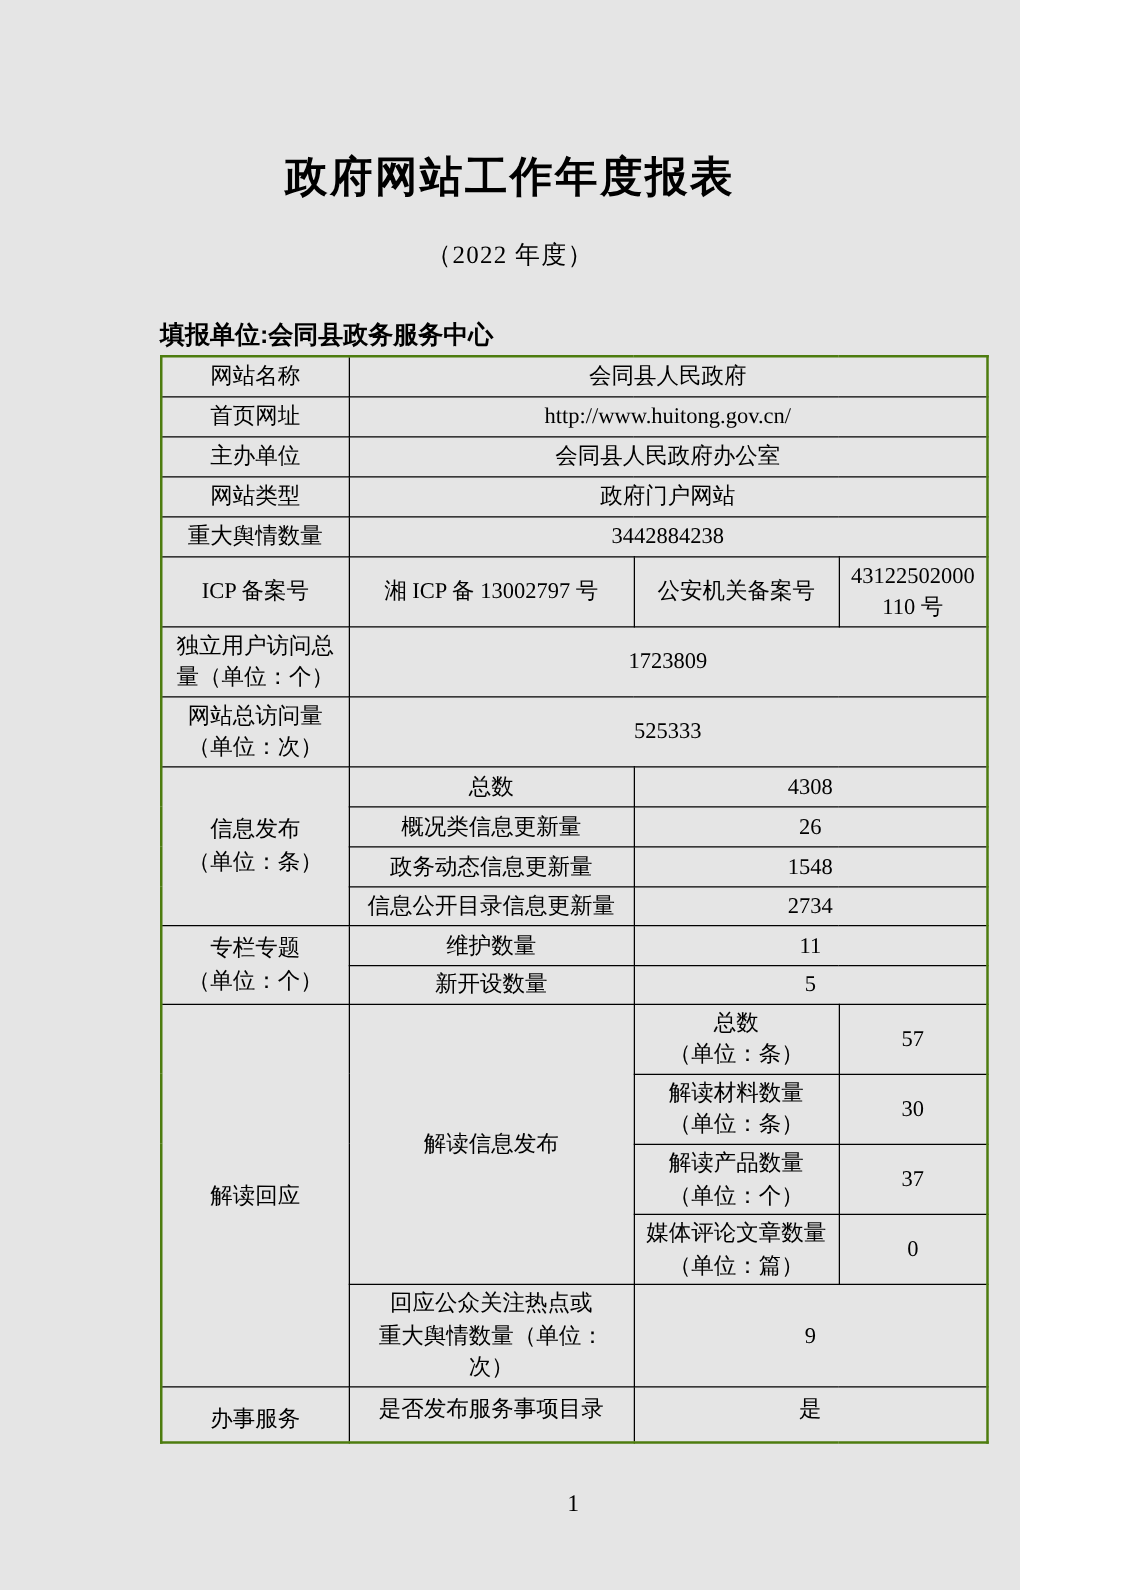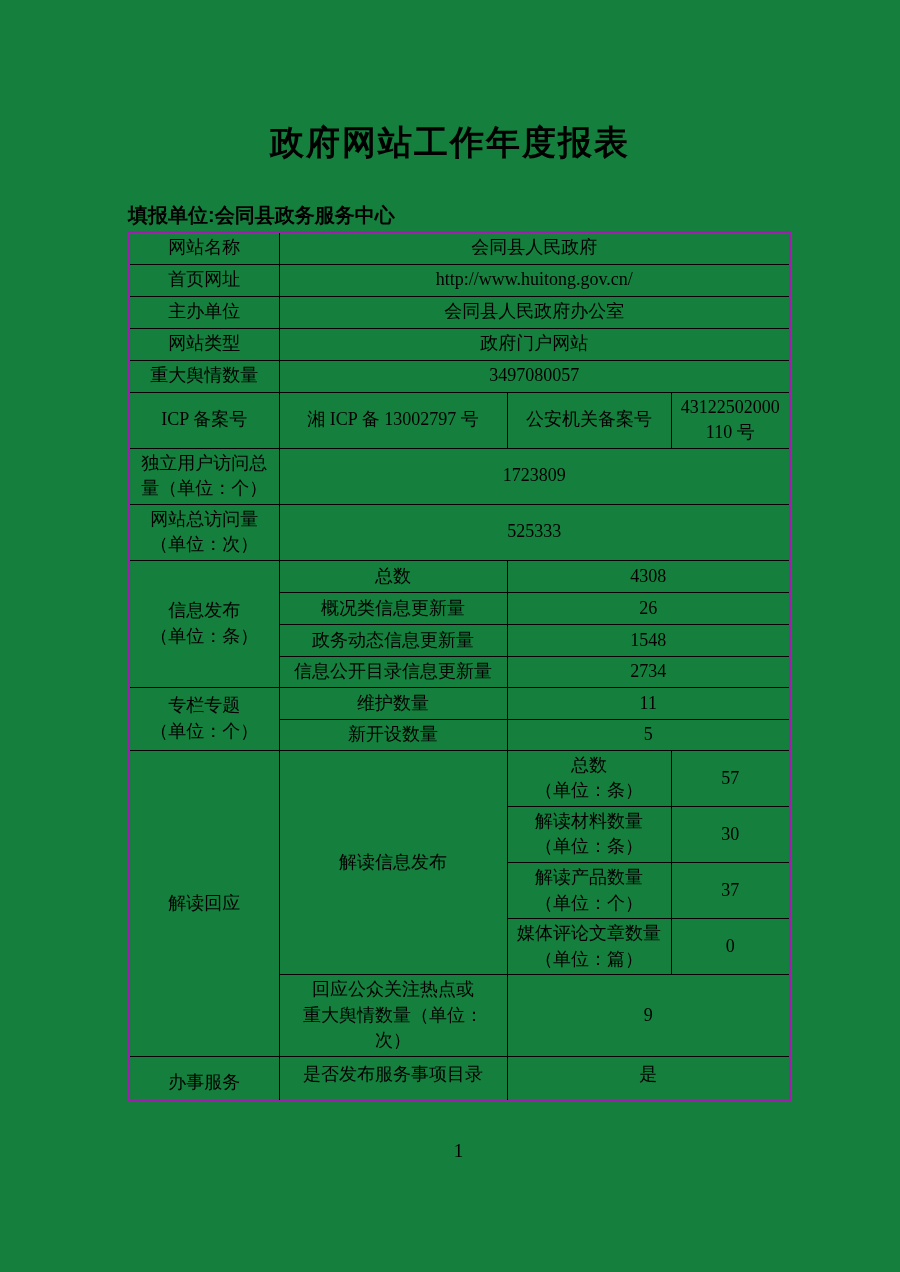--- a/index.html
+++ b/index.html
@@ -1,39 +1,39 @@
 <!DOCTYPE html>
 <html><head>
 <meta charset="utf-8">
 <style>
   * { box-sizing: border-box; }
   body { margin: 0; background: #ffffff; }
   .page {
-    width: 900px; height: 1272px; background: #15803d; color: #000;
+    width: 816px; height: 1272px; background: #e5e5e5; color: #000;
     font-family: "Liberation Serif", "DejaVu Serif", serif;
     overflow: hidden; position: relative;
   }
   .doc-title {
     margin: 0; padding-top: 120px; text-align: center;
     font-family: "Liberation Sans", "DejaVu Sans", sans-serif;
     font-size: 34px; font-weight: bold; line-height: 44px; letter-spacing: 2px;
   }
   .doc-subtitle {
     margin-top: 27px; text-align: center;
     font-size: 20px; line-height: 26px; letter-spacing: 1px;
   }
   .reporting-unit {
     margin: 40px 0 5px 128px;
     font-family: "Liberation Sans", "DejaVu Sans", sans-serif;
     font-size: 20px; font-weight: bold; line-height: 22px;
   }
   table.report {
     border-collapse: collapse; table-layout: fixed;
     margin-left: 128px; width: 661px;
-    border: 2px solid #a21caf;
+    border: 2px solid #4d7c0f;
   }
   .col-a { width: 150px; }
   .col-b { width: 228px; }
   .col-c { width: 164px; }
   .col-d { width: 119px; }
   td {
     border: 1px solid #000;
     text-align: center; vertical-align: middle;
     font-size: 18px; line-height: 1.42;
     padding: 2px 5px;
@@ -54,20 +54,21 @@
     margin-top: 38px; text-align: center;
     font-size: 19px; width: 661px; margin-left: 128px;
   }
 </style>
 </head>
 <body>
 
 <div class="page">
 
   <h1 class="doc-title">政府网站工作年度报表</h1>
+  <div class="doc-subtitle">（2022 年度）</div>
   <div class="reporting-unit">填报单位:会同县政务服务中心</div>
 
   <table class="report">
     <colgroup>
         <col class="col-a">
         <col class="col-b">
         <col class="col-c">
         <col class="col-d">
       </colgroup>
     <tbody>
@@ -82,21 +83,21 @@
       <tr class="h32">
         <td>主办单位</td>
         <td colspan="3">会同县人民政府办公室</td>
       </tr>
       <tr class="h32">
         <td>网站类型</td>
         <td colspan="3">政府门户网站</td>
       </tr>
       <tr class="h32">
         <td>重大舆情数量</td>
-        <td colspan="3">3497080057</td>
+        <td colspan="3">3442884238</td>
       </tr>
 
       <tr class="h53">
         <td>ICP 备案号</td>
         <td>湘 ICP 备 13002797 号</td>
         <td>公安机关备案号</td>
         <td>43122502000
 110 号</td>
       </tr>
 

